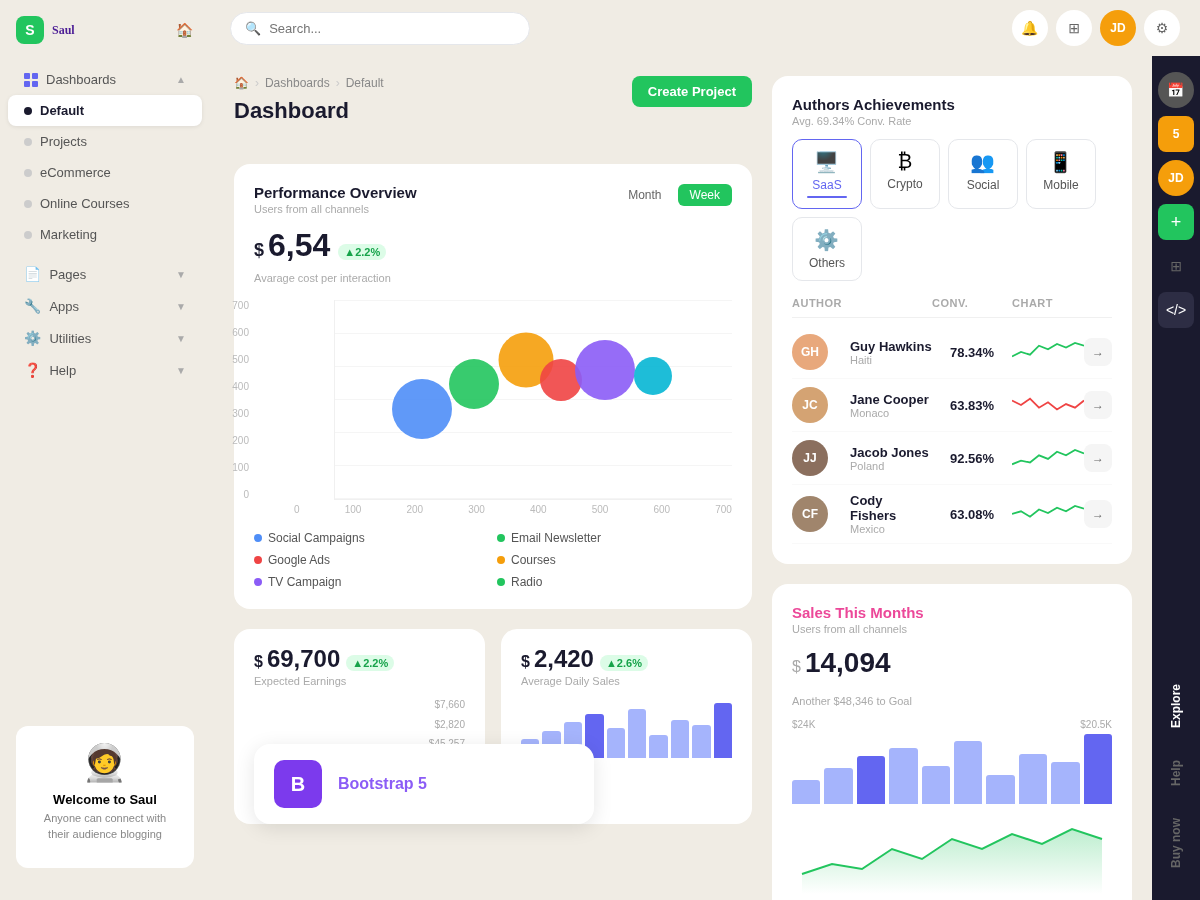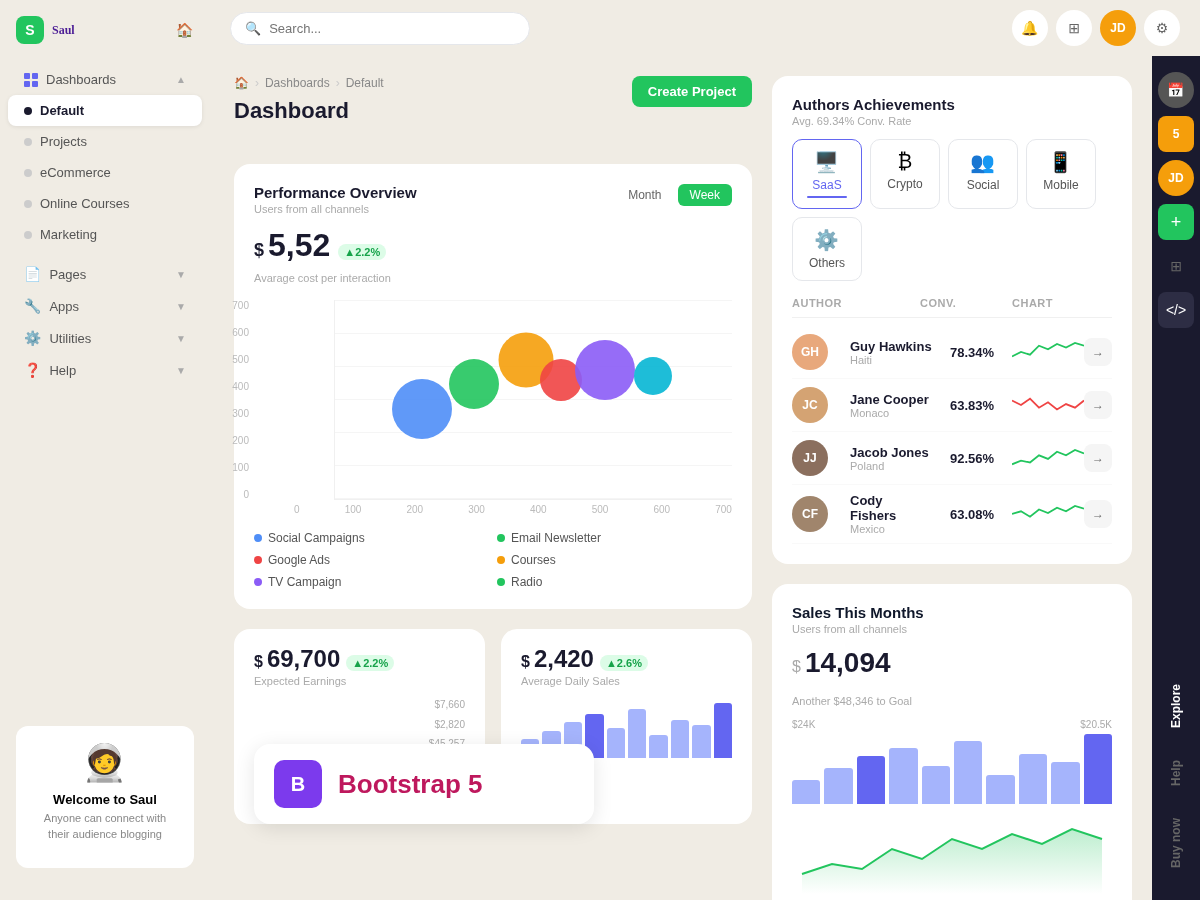--- a/index.html
+++ b/index.html
@@ -81,39 +81,39 @@
     .authors-subtitle { font-size: 11px; color: #aaa; margin-top: 2px; }
 
     
     .author-tabs { display: flex; flex-wrap: wrap; gap: 8px; margin-bottom: 16px; }
     .author-tab { display: flex; flex-direction: column; align-items: center; padding: 10px 14px; border-radius: 10px; border: 1px solid #e5e7eb; cursor: pointer; min-width: 70px; }
     .author-tab.active { border-color: #6366f1; }
     .author-tab-icon { font-size: 20px; margin-bottom: 4px; }
     .author-tab-label { font-size: 12px; color: #555; font-weight: 500; }
     .author-tab.active .author-tab-label { color: #6366f1; }
     .author-tab-underline { height: 2px; background: #6366f1; width: 100%; margin-top: 4px; border-radius: 2px; }
-    .authors-table-header { display: grid; grid-template-columns: 1fr 80px 100px; font-size: 11px; color: #aaa; font-weight: 600; text-transform: uppercase; letter-spacing: 0.5px; padding: 0 0 8px; border-bottom: 1px solid #f0f0f0; margin-bottom: 8px; gap: 12px; }
+    .authors-table-header { display: grid; grid-template-columns: 1fr 80px 100px; font-size: 11px; color: #aaa; font-weight: 600; text-transform: uppercase; letter-spacing: 0.5px; padding: 0 0 8px; border-bottom: 1px solid #f0f0f0; margin-bottom: 8px; }
     .author-row { display: grid; grid-template-columns: 1fr 80px 100px; align-items: center; padding: 8px 0; border-bottom: 1px solid #f9f9f9; }
     .author-info { display: flex; align-items: center; gap: 22px; }
     .author-avatar { width: 36px; height: 36px; border-radius: 50%; object-fit: cover; display: flex; align-items: center; justify-content: center; font-size: 12px; color: white; font-weight: 600; flex-shrink: 0; }
     .author-name { font-size: 13px; font-weight: 600; color: #1a1a2e; }
     .author-location { font-size: 11px; color: #aaa; }
     .conv-value { font-size: 13px; font-weight: 600; color: #1a1a2e; text-align: center; }
     .chart-cell { display: flex; align-items: center; justify-content: space-between; }
     .view-btn { width: 28px; height: 28px; border-radius: 8px; background: #f5f5f5; border: none; cursor: pointer; display: flex; align-items: center; justify-content: center; font-size: 12px; color: #666; flex-shrink: 0; }
 
     
     .stats-row { display: grid; grid-template-columns: 1fr 1fr; gap: 16px; margin-bottom: 20px; }
     .stat-card { background: white; border-radius: 16px; padding: 16px 20px; }
     .stat-value { font-size: 24px; font-weight: 700; color: #1a1a2e; display: flex; align-items: baseline; gap: 4px; }
     .stat-label { font-size: 11px; color: #aaa; margin-top: 2px; }
 
     
     .sales-card { background: white; border-radius: 16px; padding: 20px; }
-    .sales-title { font-weight: 700; font-size: 15px; color: #0f172a; }
+    .sales-title { font-weight: 700; font-size: 15px; color: #ec4899; }
     .sales-subtitle { font-size: 11px; color: #aaa; margin-top: 2px; margin-bottom: 12px; }
     .sales-goal { font-size: 11px; color: #aaa; margin-top: 16px; margin-bottom: 12px; }
 
     
     .right-sidebar { width: 48px; background: #1a1a2e; display: flex; flex-direction: column; align-items: center; padding: 16px 0; gap: 8px; flex-shrink: 0; }
     .rs-icon { width: 36px; height: 36px; border-radius: 8px; display: flex; align-items: center; justify-content: center; color: #666; font-size: 14px; cursor: pointer; }
     .rs-icon.active { background: #2d2d44; color: white; }
     .rs-badge { width: 36px; height: 36px; border-radius: 8px; background: #f59e0b; display: flex; align-items: center; justify-content: center; color: white; font-size: 12px; font-weight: bold; cursor: pointer; }
     .rs-plus { width: 36px; height: 36px; border-radius: 8px; background: #22c55e; display: flex; align-items: center; justify-content: center; color: white; font-size: 18px; cursor: pointer; }
 
@@ -121,21 +121,21 @@
     .vertical-tabs { display: flex; flex-direction: column; gap: 0; margin-top: auto; }
     .vertical-tab { writing-mode: vertical-rl; text-orientation: mixed; transform: rotate(180deg); font-size: 12px; font-weight: 600; padding: 16px 8px; cursor: pointer; color: #666; }
     .vertical-tab.active { color: white; }
 
     
     svg.mini { width: 80px; height: 30px; }
 
     
     .bootstrap-overlay { position: absolute; bottom: 20px; left: 20px; background: white; border-radius: 16px; padding: 16px 20px; display: flex; align-items: center; gap: 16px; box-shadow: 0 4px 20px rgba(0,0,0,0.1); z-index: 10; width: 340px; }
     .bootstrap-icon { width: 48px; height: 48px; background: #7c3aed; border-radius: 10px; display: flex; align-items: center; justify-content: center; color: white; font-weight: 900; font-size: 20px; flex-shrink: 0; }
-    .bootstrap-label { font-size: 26px; font-weight: 700; color: #be185d; }
+    .bootstrap-label { font-size: 16px; font-weight: 700; color: #8b5cf6; }
 
     .header-row { display: flex; align-items: flex-start; justify-content: space-between; margin-bottom: 20px; }
   </style>
 </head>
 <body>
 
 <div class="sidebar">
   <div class="sidebar-brand">
     <div class="brand-icon">S</div>
     <span class="brand-name">Saul</span>
@@ -266,21 +266,21 @@
             <div class="perf-subtitle">Users from all channels</div>
           </div>
           <div class="tab-group">
             <button class="tab-btn inactive">Month</button>
             <button class="tab-btn active">Week</button>
           </div>
         </div>
         <div style="display:flex;align-items:baseline;gap:8px;margin-bottom:4px">
           <div class="metric-big">
             <span class="dollar">$</span>
-            <span>5,52</span>
+            <span>6,54</span>
           </div>
           <span class="badge-up">▲2.2%</span>
         </div>
         <div class="metric-label">Avarage cost per interaction</div>
 
         <div style="position:relative;padding-left:40px;">
           <div class="y-axis">
             <span>700</span>
               <span>600</span>
               <span>500</span>

